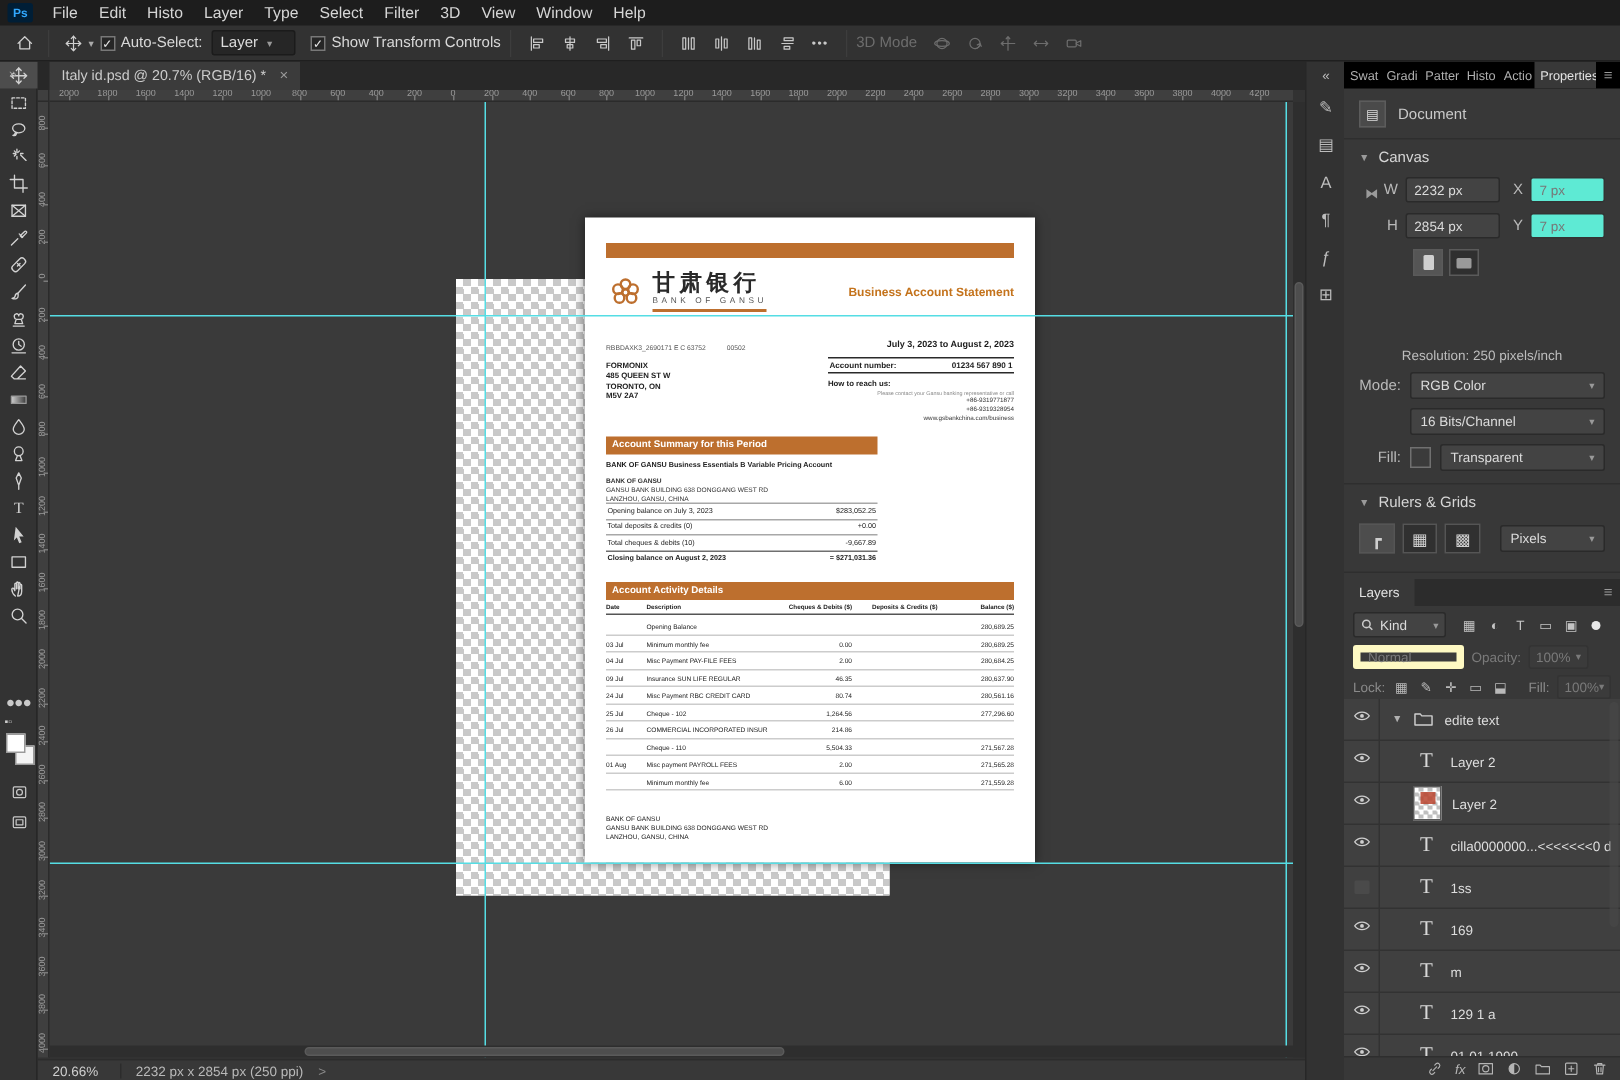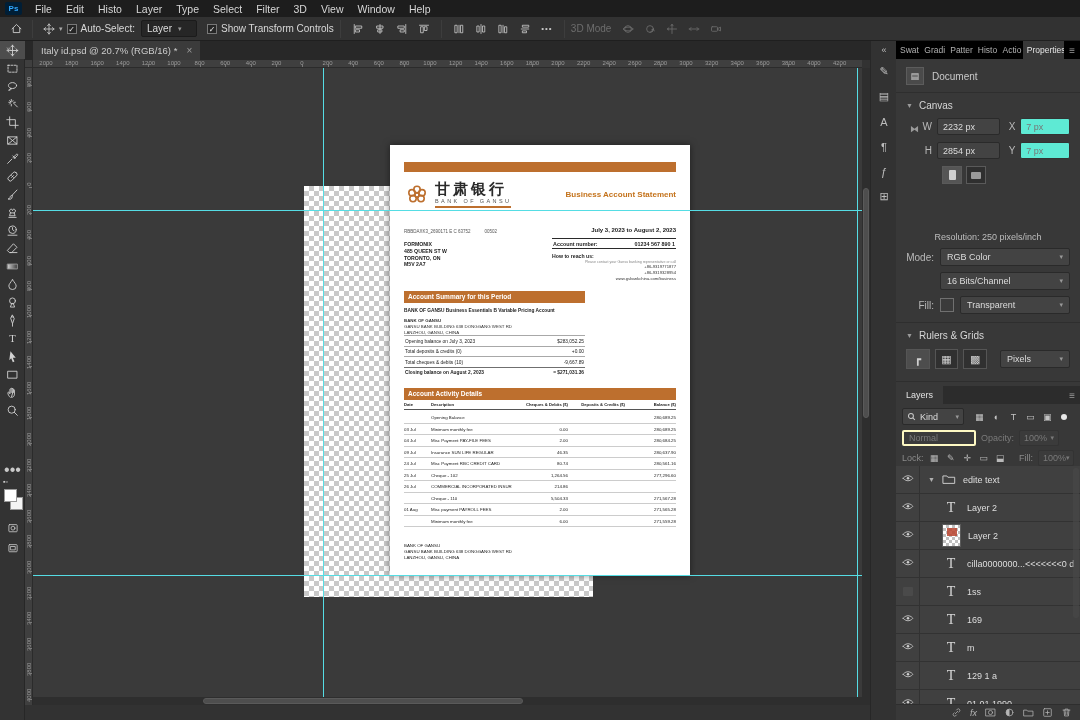--- a/index.html
+++ b/index.html
@@ -151,21 +151,21 @@
   
   .layers{position:absolute;left:0;top:345px;width:184px;height:334px;background:#383838;}
   .ltabrow{height:18px;background:#2c2c2c;display:flex;font-size:9px;color:#b0b0b0;text-align:center;}
   .ltab{padding:0 10px;display:flex;align-items:center;background:#383838;color:#e2e2e2;}
   .kindrow{display:flex;align-items:center;gap:4px;padding:4px 6px 3px;}
   .kind-dd{width:62px;height:17px;background:#434343;border:1px solid #2a2a2a;border-radius:2px;
     display:flex;align-items:center;gap:4px;padding:0 4px;font-size:9px;color:#dcdcdc;}
   .kfilter{width:15px;height:15px;display:flex;align-items:center;justify-content:center;color:#c4c4c4;font-size:9px;}
   .kdot{width:6px;height:6px;border-radius:50%;background:#e8e8e8;margin-left:2px;}
   .blendrow{display:flex;align-items:center;gap:5px;padding:2px 6px 3px;}
-  .blend-dd{width:74px;height:16px;background:#3b3b3b;border:2px solid #fef9c3;border-radius:2px;
+  .blend-dd{width:74px;height:16px;background:#3b3b3b;border:5px solid #fef9c3;border-radius:2px;
     display:flex;align-items:center;padding:0 5px;font-size:9px;color:#7a7a7a;}
   .oplabel{color:#7a7a7a;font-size:9px;}
   .opfield{width:40px;height:16px;background:#3b3b3b;border:1px solid #333;border-radius:2px;
     display:flex;align-items:center;padding:0 4px;font-size:9px;color:#7a7a7a;}
   .lockrow{display:flex;align-items:center;gap:5px;padding:1px 6px 4px;border-bottom:1px solid #2e2e2e;font-size:9px;color:#8a8a8a;}
   .lockic{color:#b9b9b9;font-size:9px;width:12px;text-align:center;}
   #layer-list{position:absolute;left:0;top:80px;width:184px;height:238px;overflow:hidden;}
   .lrow{display:flex;align-items:center;height:28px;background:#404040;border-bottom:1px solid #323232;}
   .eyebox{width:24px;height:28px;display:flex;align-items:center;justify-content:center;color:#cfcfcf;border-right:1px solid #323232;}
   .eyebox .empty{width:10px;height:9px;background:#4a4a4a;border-radius:1px;}
@@ -1076,13 +1076,19 @@
           </div>
           <div class="lb-ic">
             <svg viewBox="0 0 16 16" width="11" height="11" fill="none" stroke="currentColor" stroke-width="1.1" stroke-linecap="round" stroke-linejoin="round">
               <path d="M3 4.5h10M6 4.5V3h4v1.5M4.5 4.5l.7 8.5h5.6l.7-8.5M6.8 6.8v4M9.2 6.8v4"></path>
             </svg>
           </div>
         </div>
     </div>
   </div>
 
+  <div class="statusbar">
+    <span class="zoomfield">20.66%</span>
+    <div class="sb-sep"></div>
+    <span>2232 px x 2854 px (250 ppi)</span>
+    <span class="sb-chev">&gt;</span>
+  </div>
 </div>
 
 </body></html>

